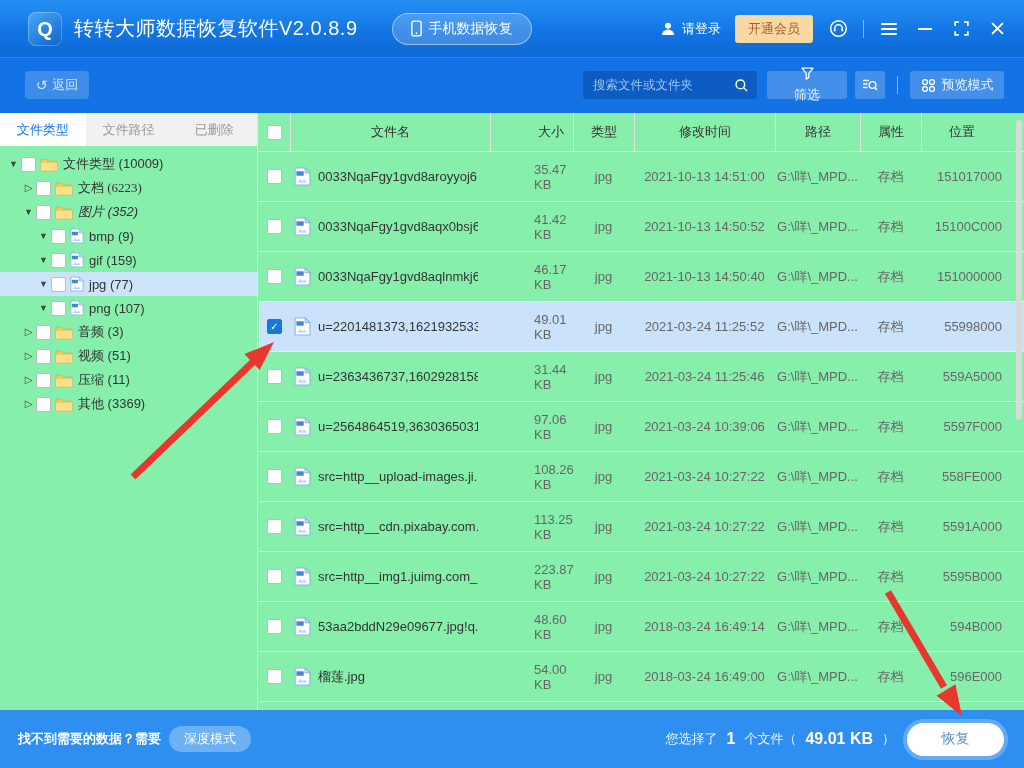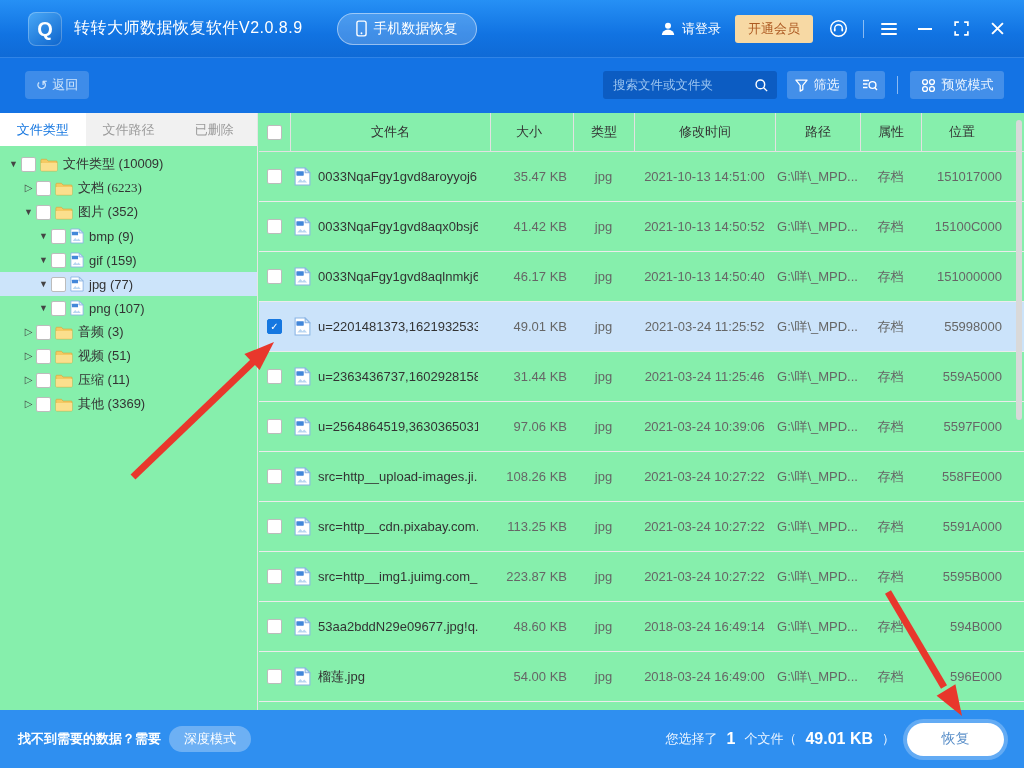--- a/index.html
+++ b/index.html
@@ -7,21 +7,21 @@
        font-family:"Liberation Sans","DejaVu Sans",sans-serif;-webkit-font-smoothing:antialiased;}
 
   
   .titlebar{position:absolute;top:0;left:0;width:1024px;height:57px;
             background:linear-gradient(180deg,#2690f5 0%,#1173e2 60%,#0f6ad6 100%);
             display:flex;align-items:center;}
   .logo{width:34px;height:34px;margin-left:28px;border-radius:8px;flex:0 0 auto;
         background:linear-gradient(145deg,#4aa9f7,#0d64cc);display:flex;align-items:center;justify-content:center;
         box-shadow:inset 0 0 0 1px rgba(255,255,255,.25);}
   .logo span{color:#fff;font-weight:bold;font-size:20px;line-height:1;}
-  .app-title{color:#fff;font-size:16px;margin-left:12px;letter-spacing:.5px;}
+  .app-title{color:#fff;font-size:20px;margin-left:12px;letter-spacing:.5px;}
   .phone-btn{margin-left:34px;height:30px;padding:0 18px;border-radius:16px;cursor:pointer;
              background:rgba(255,255,255,.20);border:1px solid rgba(255,255,255,.45);
              color:#fff;display:flex;align-items:center;gap:7px;font-size:14px;}
   .tb-right{margin-left:auto;display:flex;align-items:center;gap:14px;margin-right:16px;}
   .login{color:#fff;font-size:13px;display:flex;align-items:center;gap:6px;cursor:pointer;}
   .vip-btn{background:#f7d9a4;color:#ad5a22;font-size:13px;padding:5px 13px;border-radius:3px;cursor:pointer;}
   .divider-v{width:1px;height:18px;background:rgba(255,255,255,.5);}
   .winbtn{color:#fff;display:flex;align-items:center;justify-content:center;width:22px;height:22px;cursor:pointer;}
   .hamburger{display:flex;flex-direction:column;gap:3px;}
   .hamburger i{display:block;width:16px;height:2px;background:#fff;border-radius:1px;}
@@ -33,21 +33,21 @@
   .back-btn{margin-left:25px;width:64px;height:28px;background:rgba(255,255,255,.18);border-radius:4px;
             color:#cde4fb;display:flex;align-items:center;justify-content:center;gap:5px;font-size:13px;cursor:pointer;}
   .back-btn .uicon{font-size:14px;line-height:1;}
   .search-box{margin-left:auto;width:158px;height:28px;background:#0c5cc2;border-radius:3px;
               display:flex;align-items:center;padding:0 8px;}
   .search-box input{flex:1;background:transparent;border:none;outline:none;color:#dcecfc;font-size:12.5px;
                     font-family:inherit;width:110px;}
   .search-box input::placeholder{color:#9cc5f0;}
   .tool-btn{height:28px;background:rgba(255,255,255,.20);border-radius:3px;color:#eef6ff;
             display:flex;align-items:center;justify-content:center;gap:6px;font-size:13px;cursor:pointer;}
-  .filter-btn{width:60px;margin-left:10px;}
+  .filter-btn{width:80px;margin-left:10px;flex-direction:column;}
   .fsearch-btn{width:30px;margin-left:8px;}
   .preview-btn{width:94px;margin-left:12px;margin-right:20px;}
   .tool-div{width:1px;height:18px;background:rgba(255,255,255,.5);margin-left:12px;}
 
   
   .content{position:absolute;top:113px;left:0;width:1024px;height:701px;background:#86efac;}
   .sidebar{position:absolute;left:0;top:0;width:258px;height:597px;border-right:1px solid #e5e5e5;box-sizing:border-box;}
   .tabs{display:flex;height:33px;background:#f1f1f1;}
   .tab{flex:1;display:flex;align-items:center;justify-content:center;font-size:13px;color:#9a9a9a;cursor:pointer;}
   .tab.active{background:#fff;color:#1677e0;}
@@ -67,21 +67,21 @@
   
   .main{position:absolute;left:259px;top:0;width:765px;height:597px;}
   .thead{height:39px;display:flex;align-items:stretch;border-bottom:1px solid #e2e2e2;box-sizing:border-box;}
   .hcell{font-size:13px;color:#333;display:flex;align-items:center;justify-content:center;box-sizing:border-box;cursor:pointer;}
   .hcell + .hcell{border-left:1px solid #e2e2e2;}
   .trow{height:50px;display:flex;align-items:center;border-bottom:1px solid #ececec;font-size:13px;color:#666;
         box-sizing:border-box;cursor:pointer;}
   .trow.selected{background:#cbe3fa;}
   .c0{width:31px;display:flex;justify-content:center;flex:0 0 auto;}
   .c1{width:200px;flex:0 0 auto;display:flex;align-items:center;color:#333;}
-  .c2{width:83px;flex:0 0 auto;text-align:right;padding-right:6px;box-sizing:border-box;}
+  .c2{width:83px;flex:0 0 auto;padding-right:6px;box-sizing:border-box;padding-left:44px;}
   .c3{width:61px;flex:0 0 auto;text-align:center;}
   .c4{width:141px;flex:0 0 auto;text-align:center;}
   .c5{width:85px;flex:0 0 auto;text-align:center;}
   .c6{width:61px;flex:0 0 auto;text-align:center;}
   .c7{width:93px;flex:0 0 auto;text-align:right;padding-right:12px;box-sizing:border-box;}
   .hc1,.hc2,.hc3,.hc4,.hc5,.hc6{justify-content:center;}
   .ficon{margin:0 7px 0 4px;display:flex;flex:0 0 auto;}
   .fname{white-space:nowrap;overflow:hidden;max-width:160px;}
   .vscroll{position:absolute;right:2px;top:3px;width:6px;height:590px;}
   .vthumb{position:absolute;top:4px;left:0;width:6px;height:300px;background:#d9d9d9;border-radius:3px;cursor:pointer;}
@@ -239,21 +239,21 @@
     <span class="ticon icon-folder">
       <svg width="18" height="15" viewBox="0 0 20 16">
               <path d="M1 3.2 a1 1 0 0 1 1-1 h5.2 l1.8 2 h9 a1 1 0 0 1 1 1 v9 a1 1 0 0 1 -1 1 H2 a1 1 0 0 1 -1 -1 z" fill="#f4ca63" stroke="#d8a93f" stroke-width="0.8"></path>
               <path d="M1 6.2 h18 v7.8 a1 1 0 0 1 -1 1 H2 a1 1 0 0 1 -1 -1 z" fill="#fbdf8d"></path>
             </svg>
     </span>
 
     <span class="tlabel">文档 (6223)</span>
   </div>
 
-  <div class="tree-item" style="padding-left: 23px;">
+  <div class="tree-item" style="padding-left: 23px; font-style: italic;">
     <span class="tw expanded"></span>
     <span class="cb"></span>
     <span class="ticon icon-folder">
       <svg width="18" height="15" viewBox="0 0 20 16">
               <path d="M1 3.2 a1 1 0 0 1 1-1 h5.2 l1.8 2 h9 a1 1 0 0 1 1 1 v9 a1 1 0 0 1 -1 1 H2 a1 1 0 0 1 -1 -1 z" fill="#f4ca63" stroke="#d8a93f" stroke-width="0.8"></path>
               <path d="M1 6.2 h18 v7.8 a1 1 0 0 1 -1 1 H2 a1 1 0 0 1 -1 -1 z" fill="#fbdf8d"></path>
             </svg>
     </span>
 
     <span class="tlabel">图片 (352)</span>

